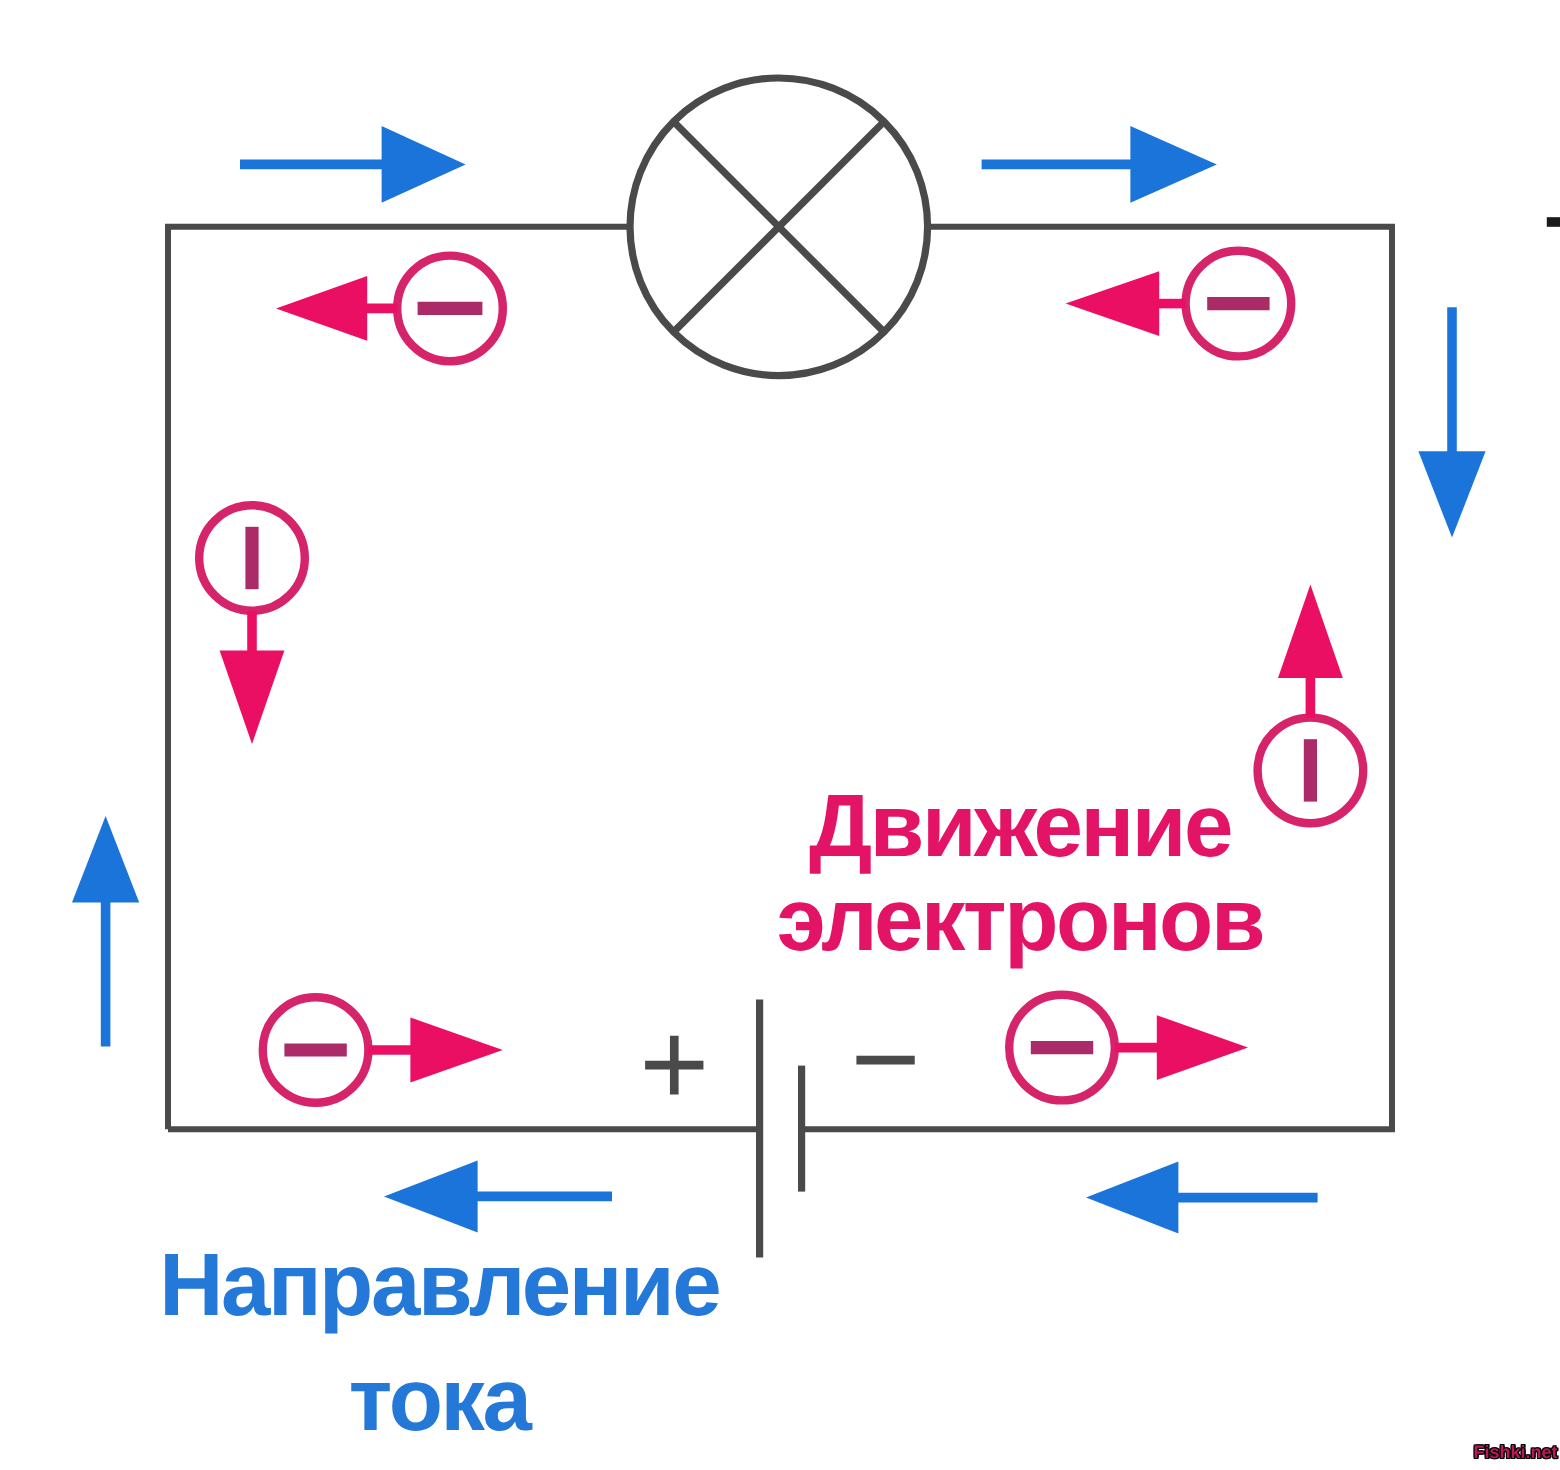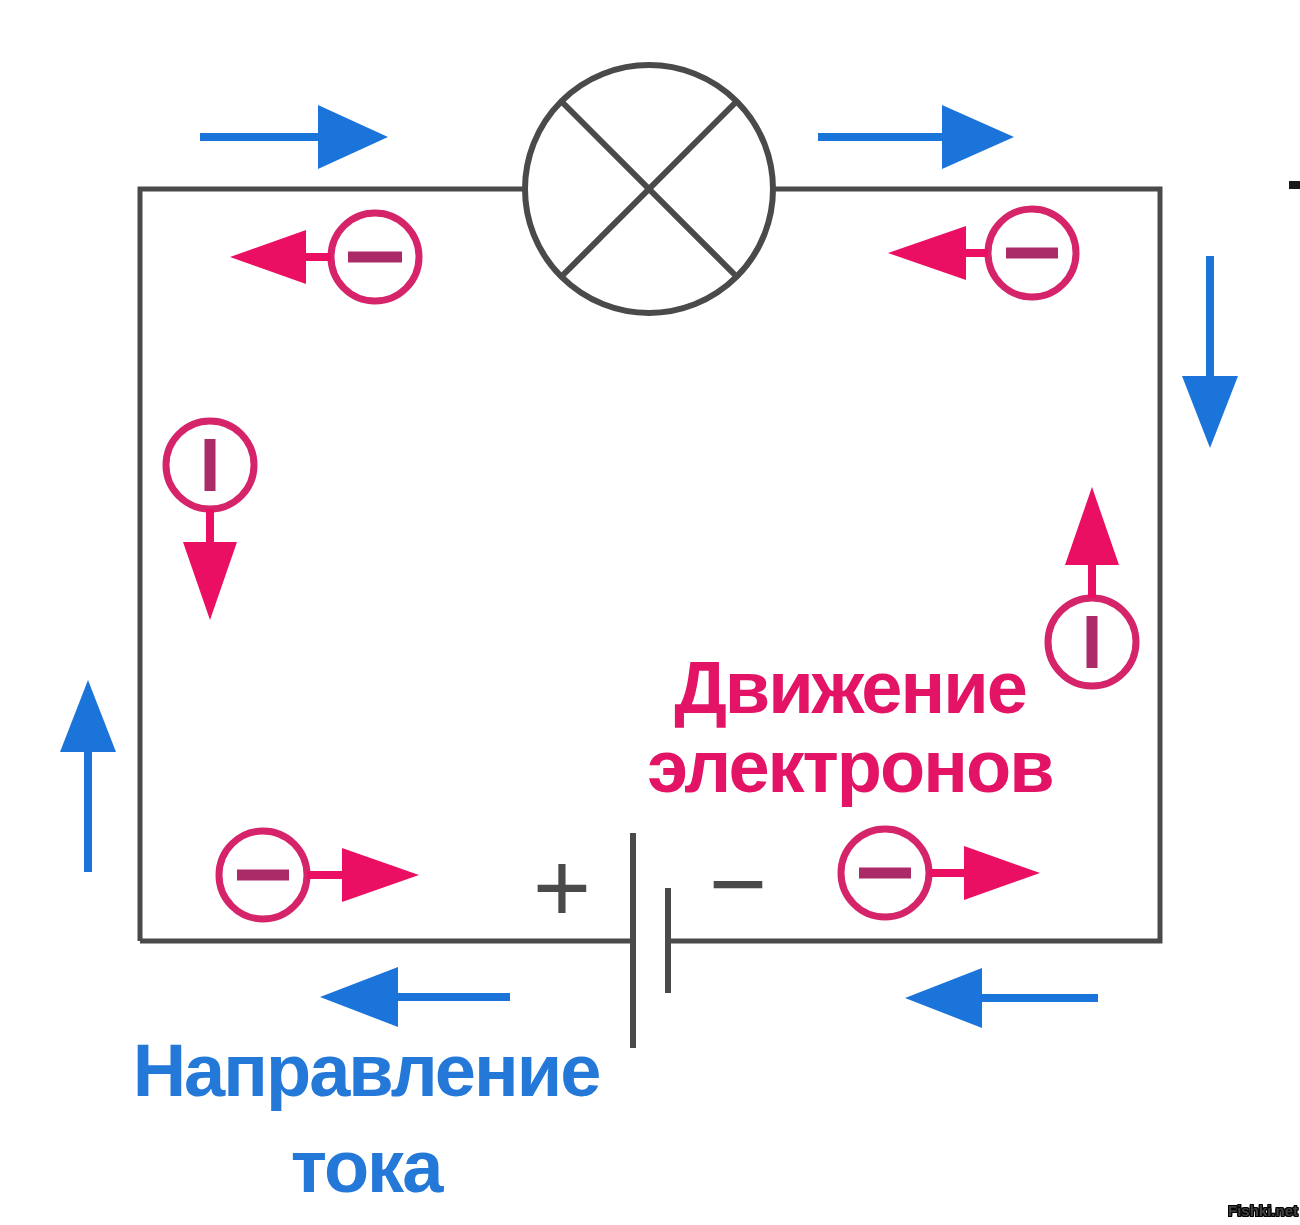--- a/index.html
+++ b/index.html
@@ -120,16 +120,16 @@
   <div class="label label-electron" style="color: rgb(227, 20, 101);">
     <span class="ln ln1">Движение</span>
     <span class="ln ln2">электронов</span>
   </div>
 
   <div class="label label-current" style="color: rgb(36, 120, 216);">
     <span class="ln ln1">Направление</span>
     <span class="ln ln2">тока</span>
   </div>
 
-  <div class="watermark" style="color: #404040;">Fishki.net</div>
+  <div class="watermark" style="color: #be185d;">Fishki.net</div>
 
   <div class="edge-dash"></div>
 </div>
 
 </body></html>

